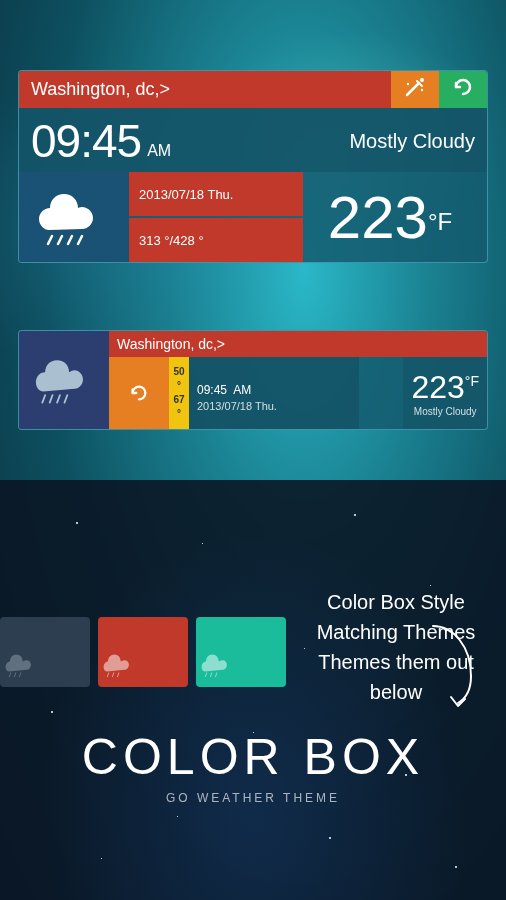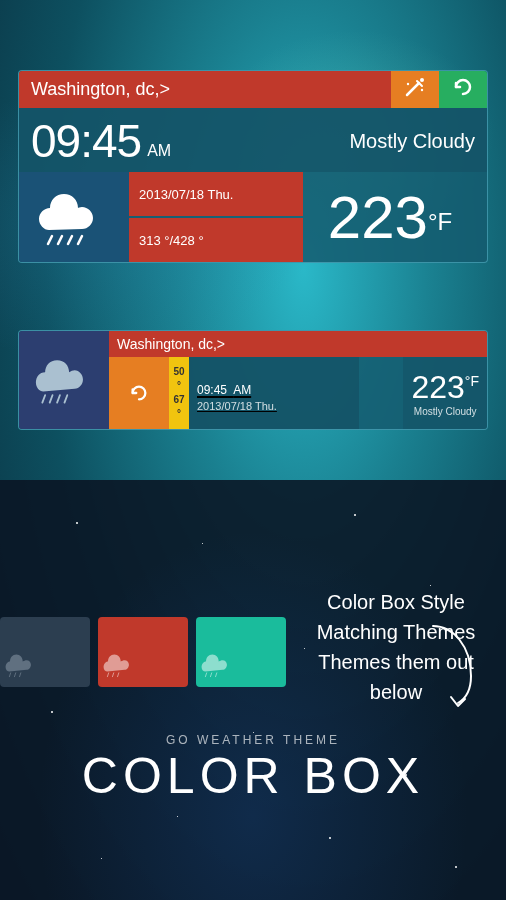--- a/index.html
+++ b/index.html
@@ -260,21 +260,20 @@
       padding: 2px;
     }
 
     .small-time-block {
       flex: 1;
       background: rgba(20, 80, 100, 0.7);
       display: flex;
       flex-direction: column;
       justify-content: center;
       padding: 10px 8px;
-      text-decoration: underline;
     }
 
     .small-time {
       font-size: 22px;
       color: white;
       font-weight: 200;
     }
 
     .small-time span {
       font-size: 12px;
@@ -495,16 +494,16 @@
   </div>
 
   <div style="position:absolute;right:28px;bottom:185px;z-index:20;">
     <svg width="55" height="90" viewBox="0 0 55 90" fill="none">
       <path d="M10 5 C30 5 48 25 48 55 C48 70 42 78 35 82" stroke="white" stroke-width="2" fill="none" stroke-linecap="round"></path>
       <polyline points="28,76 35,85 42,78" stroke="white" stroke-width="2" fill="none" stroke-linecap="round" stroke-linejoin="round"></polyline>
     </svg>
   </div>
 
   <div style="position:absolute;bottom:95px;left:0;right:0;text-align:center;z-index:20;">
+    <div style="font-size:50px;font-weight:200;color:white;letter-spacing:5px;">COLOR BOX</div>
     <div style="font-size:12px;color:rgba(255,255,255,0.65);letter-spacing:3px;margin-top:5px;">GO WEATHER THEME</div>
-    <div style="font-size:50px;font-weight:200;color:white;letter-spacing:5px;">COLOR BOX</div>
   </div>
 </div>
 
 </body></html>

